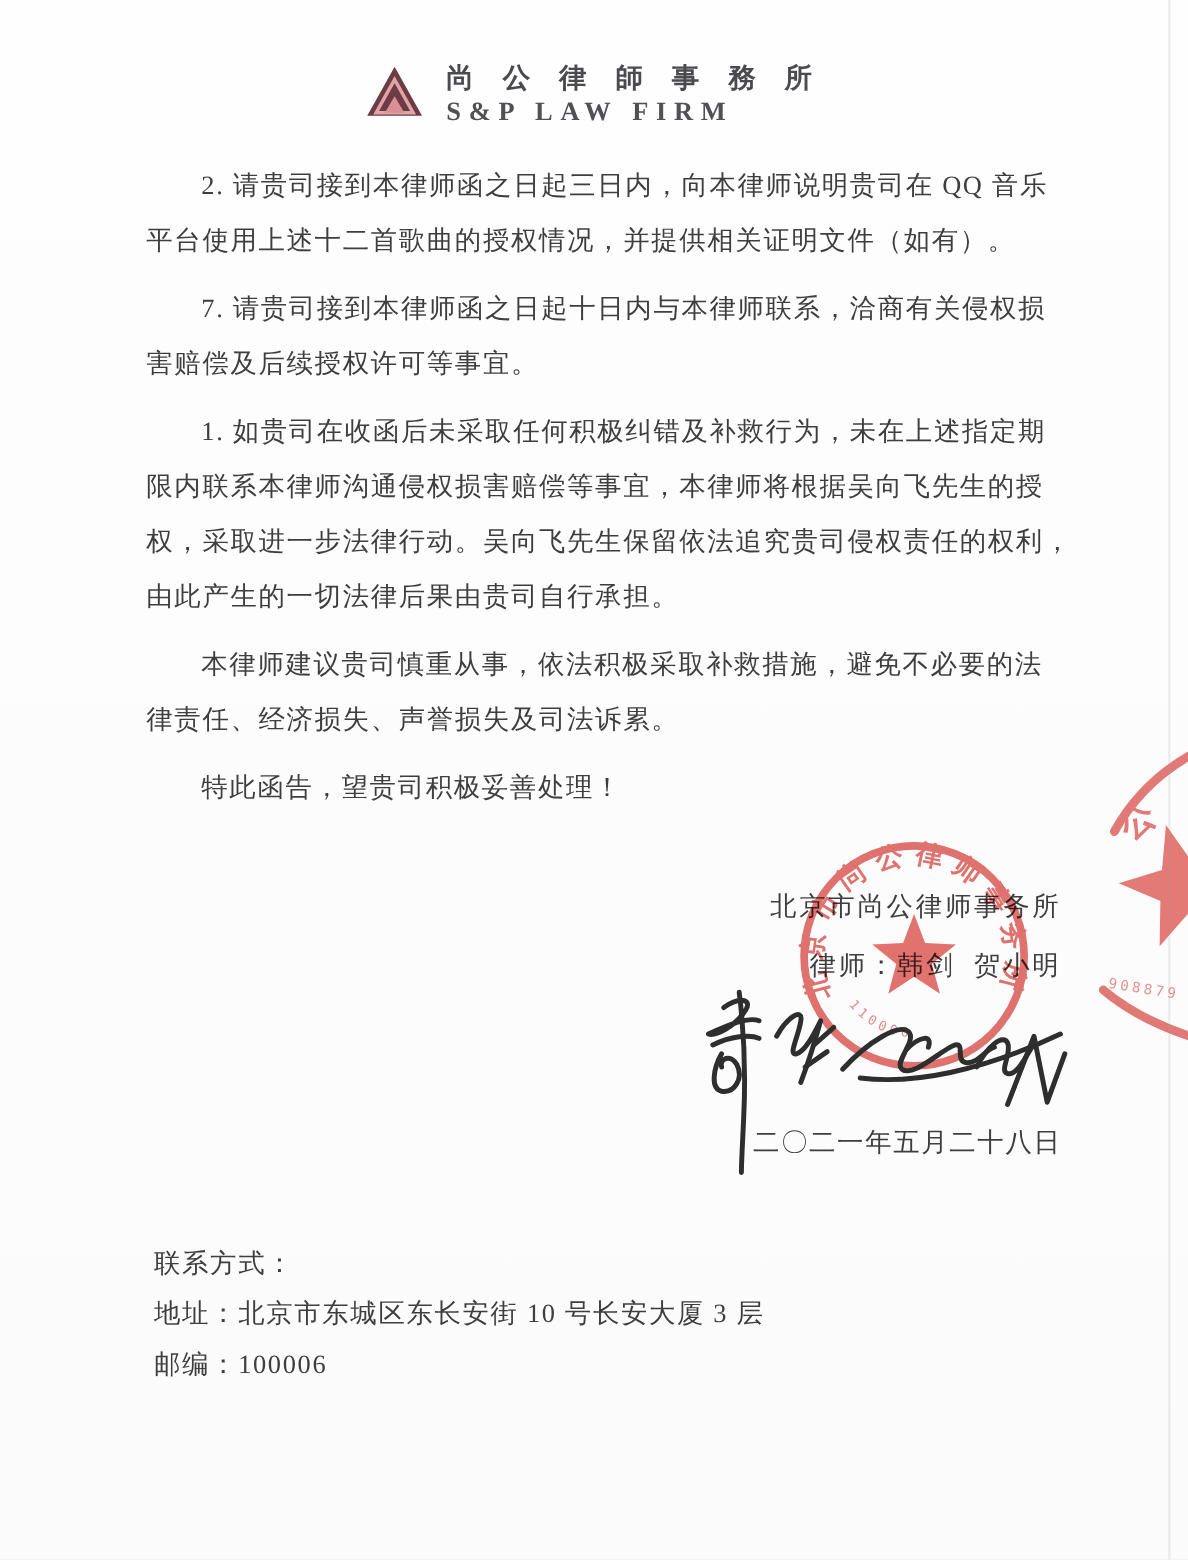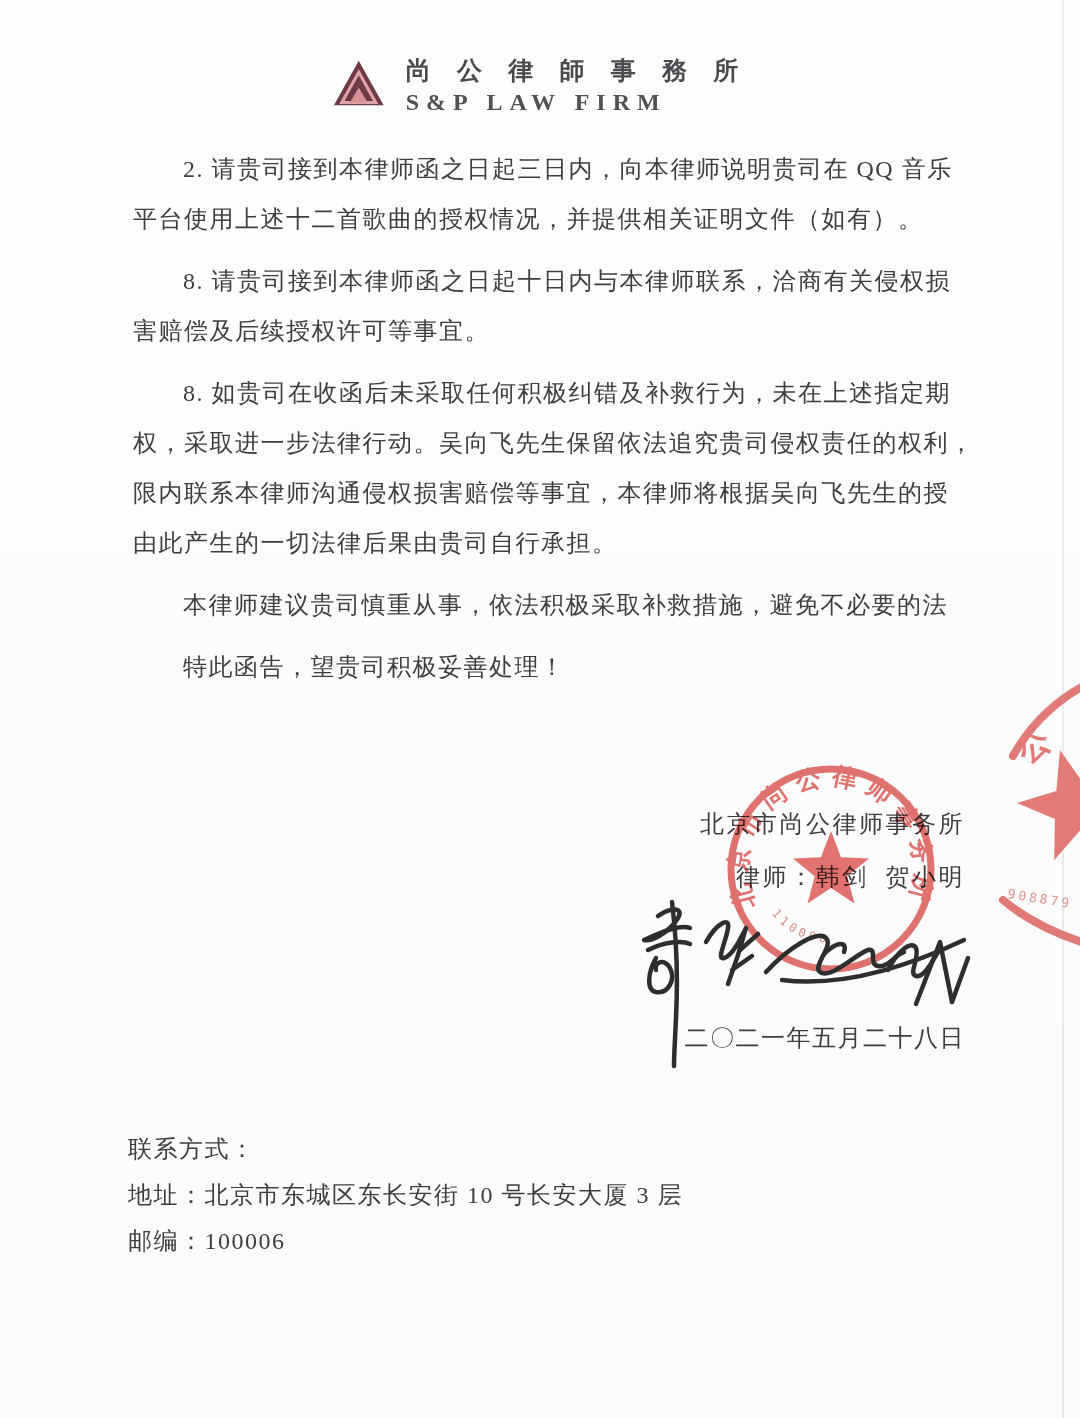--- a/index.html
+++ b/index.html
@@ -21,21 +21,21 @@
   .line{font-size:24px;line-height:50px;letter-spacing:1.5px;white-space:pre;color:#3e3e40;}
   .line.indent{padding-left:50px;}
   
   .signoff-firm,.signoff-lawyers,.signoff-date{
     position:absolute;right:115px;font-size:24px;letter-spacing:2.5px;color:#3e3e40;white-space:pre;
   }
   .signoff-firm{top:808px;}
   .signoff-lawyers{top:861px;margin-left:37px;}
   .signoff-date{top:1022px;letter-spacing:1.5px;}
   
-  .contact{position:absolute;left:128px;top:1126px;}
+  .contact{position:absolute;left:140px;top:1126px;}
   .contact .cline{font-size:24px;line-height:46px;letter-spacing:1.5px;white-space:pre;color:#3e3e40;}
   
   .seal-main{position:absolute;left:711px;top:749px;mix-blend-mode:multiply;opacity:0.85;}
   .seal-side{position:absolute;left:985px;top:648px;mix-blend-mode:multiply;opacity:0.8;}
   .sig{position:absolute;}
   .sig-left{left:628px;top:898px;}
   .sig-right{left:760px;top:912px;}
 </style>
 </head>
 <body>
@@ -55,31 +55,32 @@
       <span class="logo-en">S&amp;P LAW FIRM</span>
     </span>
   </div>
 
   <div class="letter">
     <div class="para">
       <div class="line indent">2. 请贵司接到本律师函之日起三日内，向本律师说明贵司在 QQ 音乐</div>
       <div class="line">平台使用上述十二首歌曲的授权情况，并提供相关证明文件（如有）。</div>
     </div>
     <div class="para">
-      <div class="line indent">8. 请贵司接到本律师函之日起十日内与本律师联系，洽商有关侵权损</div>
+      <div class="line indent">7. 请贵司接到本律师函之日起十日内与本律师联系，洽商有关侵权损</div>
       <div class="line">害赔偿及后续授权许可等事宜。</div>
     </div>
     <div class="para">
-      <div class="line indent">8. 如贵司在收函后未采取任何积极纠错及补救行为，未在上述指定期</div>
+      <div class="line indent">1. 如贵司在收函后未采取任何积极纠错及补救行为，未在上述指定期</div>
+      <div class="line">限内联系本律师沟通侵权损害赔偿等事宜，本律师将根据吴向飞先生的授</div>
       <div class="line">权，采取进一步法律行动。吴向飞先生保留依法追究贵司侵权责任的权利，</div>
-      <div class="line">限内联系本律师沟通侵权损害赔偿等事宜，本律师将根据吴向飞先生的授</div>
       <div class="line">由此产生的一切法律后果由贵司自行承担。</div>
     </div>
     <div class="para">
       <div class="line indent">本律师建议贵司慎重从事，依法积极采取补救措施，避免不必要的法</div>
+      <div class="line">律责任、经济损失、声誉损失及司法诉累。</div>
     </div>
     <div class="para">
       <div class="line indent">特此函告，望贵司积极妥善处理！</div>
     </div>
   </div>
 
   <div class="signoff-firm">北京市尚公律师事务所</div>
   <div class="signoff-lawyers">律师：韩剑  贺小明</div>
   <div class="signoff-date">二〇二一年五月二十八日</div>
 

